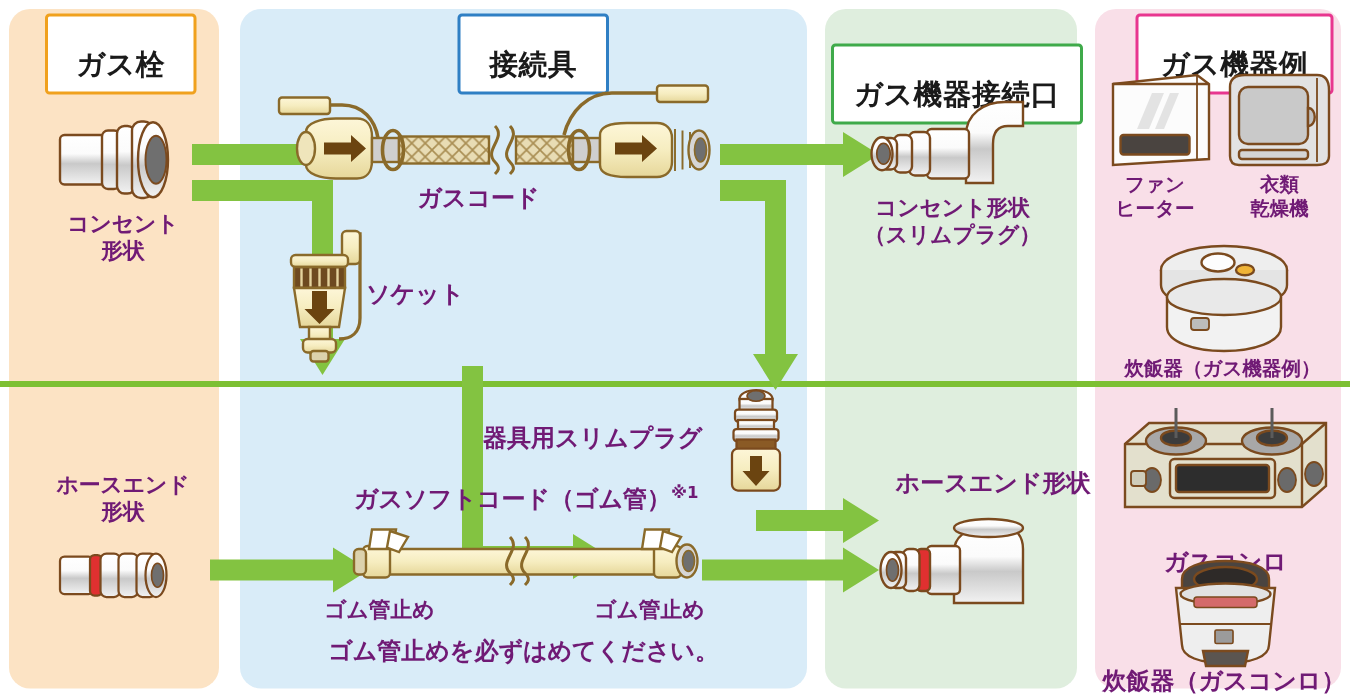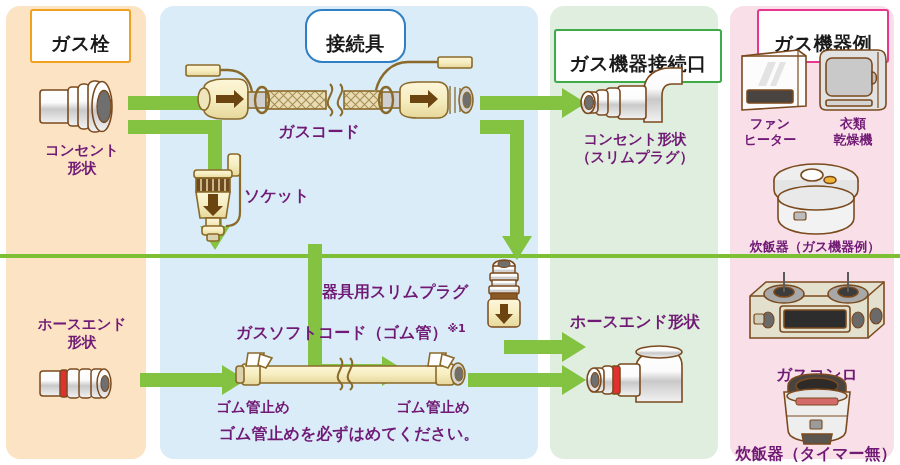--- a/index.html
+++ b/index.html
@@ -37,21 +37,21 @@
 <div id="stage">
 
   <div class="panel p-gastap"></div>
   <div class="panel p-conn"></div>
   <div class="panel p-port"></div>
   <div class="panel p-appl"></div>
 
   <div class="divider"></div>
 
   <div class="ttl t-orange" style="left:30px;top:9px;width:85px;height:28px;">ガス栓</div>
-  <div class="ttl t-blue" style="left:305px;top:9px;width:85px;height:28px;border-radius:17px;">接続具</div>
+  <div class="ttl t-blue" style="left:305px;top:9px;width:85px;height:28px;">接続具</div>
   <div class="ttl t-green" style="left:554px;top:9px;width:152px;height:28px;">ガス機器接続口</div>
   <div class="ttl t-pink" style="left:757px;top:9px;width:116px;height:28px;">ガス機器例</div>
 
   <svg class="art" style="left:0;top:0;width:900px;height:465px;">
     <g class="arrow">
 
       <path d="M128,96 L214,96 L214,88 L238,103 L214,118 L214,110 L128,110 Z"></path>
 
       <path d="M128,120 L222,120 L222,226 L230,226 L215,250 L200,226 L208,226 L208,134 L128,134 Z"></path>
 
@@ -237,21 +237,21 @@
       <rect x="28" y="28" width="14" height="29" rx="4" fill="url(#metal)"></rect>
       <rect x="18" y="30" width="12" height="25" rx="4" fill="url(#metal)"></rect>
       <rect x="9" y="32" width="11" height="21" rx="4" fill="url(#metal)"></rect>
       <ellipse cx="10" cy="42.5" rx="7" ry="11" fill="url(#metal)"></ellipse>
       <ellipse cx="11" cy="42.5" rx="4.5" ry="7" fill="#6f6f6f" stroke-width="1.1"></ellipse>
     </g>
   </svg>
   <div class="lbl" style="left:556px;top:131px;width:158px;">コンセント形状
 （スリムプラグ）</div>
 
-  <div class="lbl lg" style="left:556px;top:312px;width:158px;">ホースエンド形状</div>
+  <div class="lbl lg" style="left:583px;top:312px;width:158px;">ホースエンド形状</div>
   <svg class="art" style="left:584px;top:344px;width:104px;height:70px;">
     <g stroke="#7b4a1e" stroke-width="1.6">
       <path d="M52,58 L52,24 C52,14 60,8 72,8 L86,8 C94,8 98,14 98,22 L98,58 Z" fill="url(#metal)"></path>
       <ellipse cx="75" cy="8" rx="23" ry="6" fill="url(#metal)"></ellipse>
       <rect x="34" y="20" width="22" height="32" rx="3" fill="url(#metal)"></rect>
       <rect x="27" y="22" width="9" height="28" rx="3" fill="#e03030"></rect>
       <rect x="18" y="22" width="11" height="28" rx="4" fill="url(#metal)"></rect>
       <rect x="9" y="24" width="11" height="24" rx="4" fill="url(#metal)"></rect>
       <ellipse cx="10" cy="36" rx="7" ry="12" fill="url(#metal)"></ellipse>
       <ellipse cx="11" cy="36" rx="4" ry="7.5" fill="#6f6f6f" stroke-width="1.1"></ellipse>
@@ -332,15 +332,15 @@
       <path d="M16,14 C16,6 28,2 45,2 C62,2 74,6 74,14 L74,22 L16,22 Z" fill="#4a4440"></path>
       <ellipse cx="45" cy="14" rx="21" ry="8" fill="#2e2a28"></ellipse>
       <path d="M12,20 L78,20 L74,58 C74,66 62,70 45,70 C28,70 16,66 16,58 Z" fill="#eeeeee"></path>
       <ellipse cx="45" cy="24" rx="30" ry="7" fill="#e2e2e2"></ellipse>
       <rect x="24" y="26" width="42" height="7" rx="2" fill="#d46a6a" stroke-width="1"></rect>
       <path d="M14,44 L76,44" fill="none" stroke-width="1.2"></path>
       <rect x="38" y="48" width="12" height="9" rx="1" fill="#9b9b9b" stroke-width="1.1"></rect>
       <path d="M30,62 L60,62 L58,72 L32,72 Z" fill="#5b5550"></path>
     </g>
   </svg>
-  <div class="lbl lg" style="left:732px;top:444px;width:168px;">炊飯器（タイマー無）</div>
+  <div class="lbl lg" style="left:732px;top:444px;width:168px;">炊飯器（ガスコンロ）</div>
 
 </div>
 
 </body></html>

